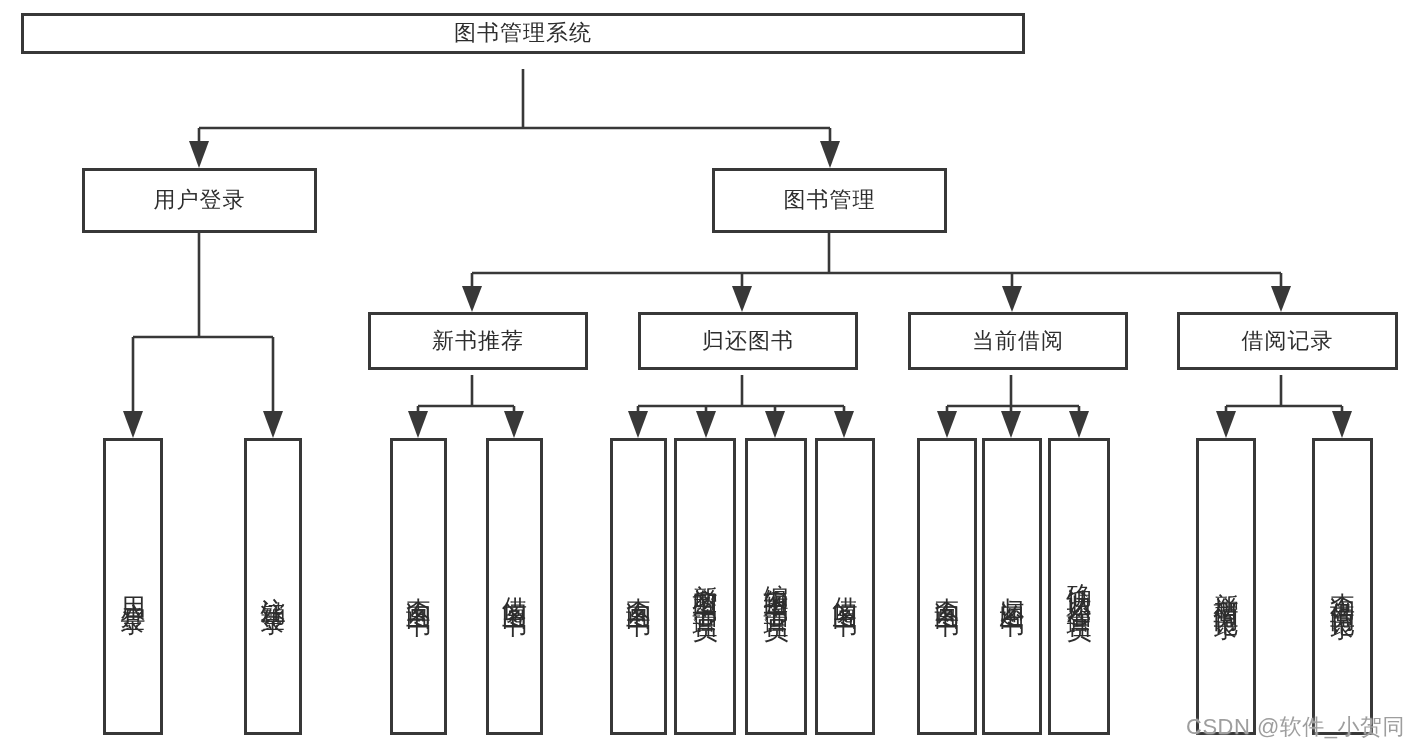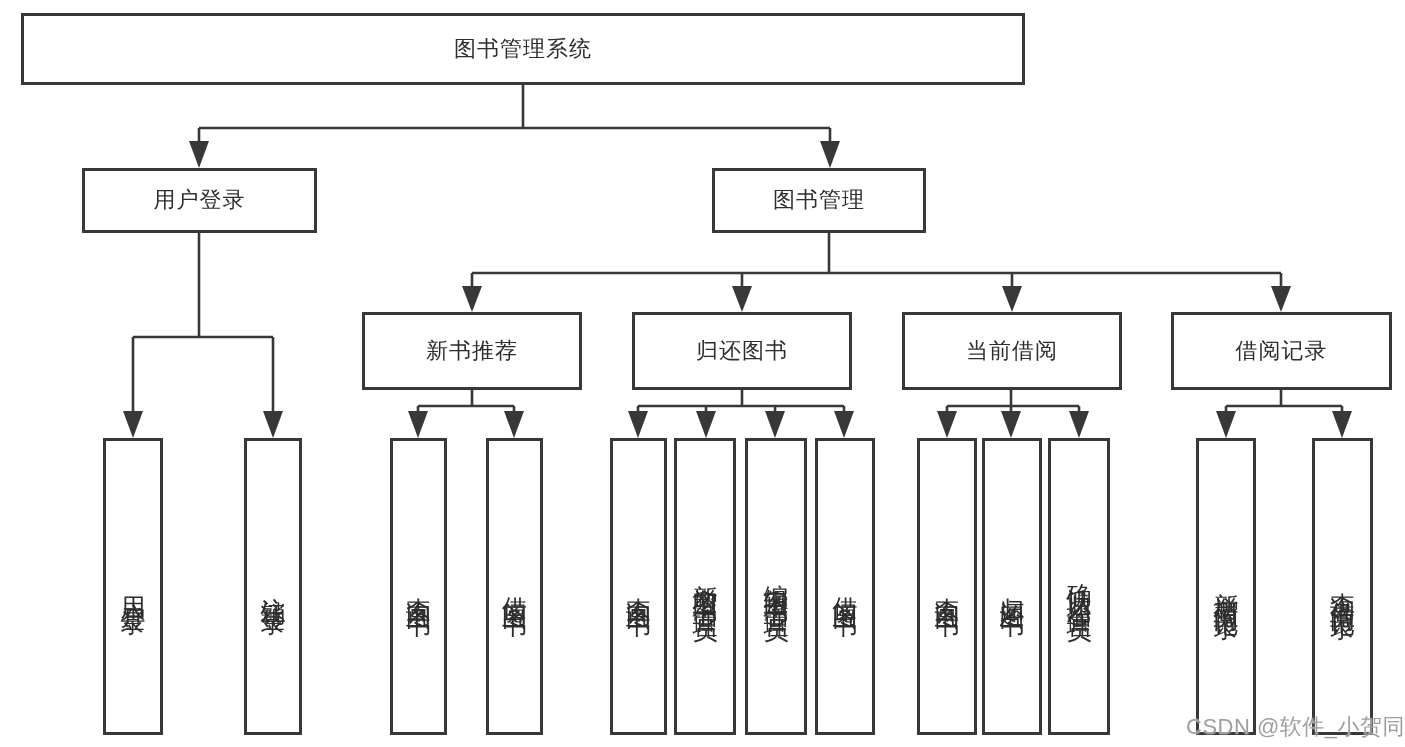--- a/index.html
+++ b/index.html
@@ -24,24 +24,24 @@
     text-align:center;
   }
   .leaf{
     writing-mode:vertical-rl;
     text-orientation:mixed;
     font-size:25px;
     letter-spacing:5px;
     line-height:1;
     padding:4px 0;
   }
-  .root{left:21px;top:13px;width:1004px;height:72px;}
+  .root{left:21px;top:13px;width:1004px;height:41px;}
   .l2a{left:82px;top:168px;width:235px;height:65px;}
-  .l2b{left:712px;top:168px;width:214px;height:65px;}
-  .l3{top:312px;height:78px;width:220px;}
+  .l2b{left:712px;top:168px;width:235px;height:65px;}
+  .l3{top:312px;height:58px;width:220px;margin-left:6px;}
   .l3a{left:362px;}
   .l3b{left:632px;}
   .l3c{left:902px;}
   .l3d{left:1171px;width:221px;}
   .lf{top:438px;height:297px;}
   .lf1{left:103px;width:60px;}
   .lf2{left:244px;width:58px;}
   .lf3{left:390px;width:57px;}
   .lf4{left:486px;width:57px;}
   .lf5{left:610px;width:57px;}

